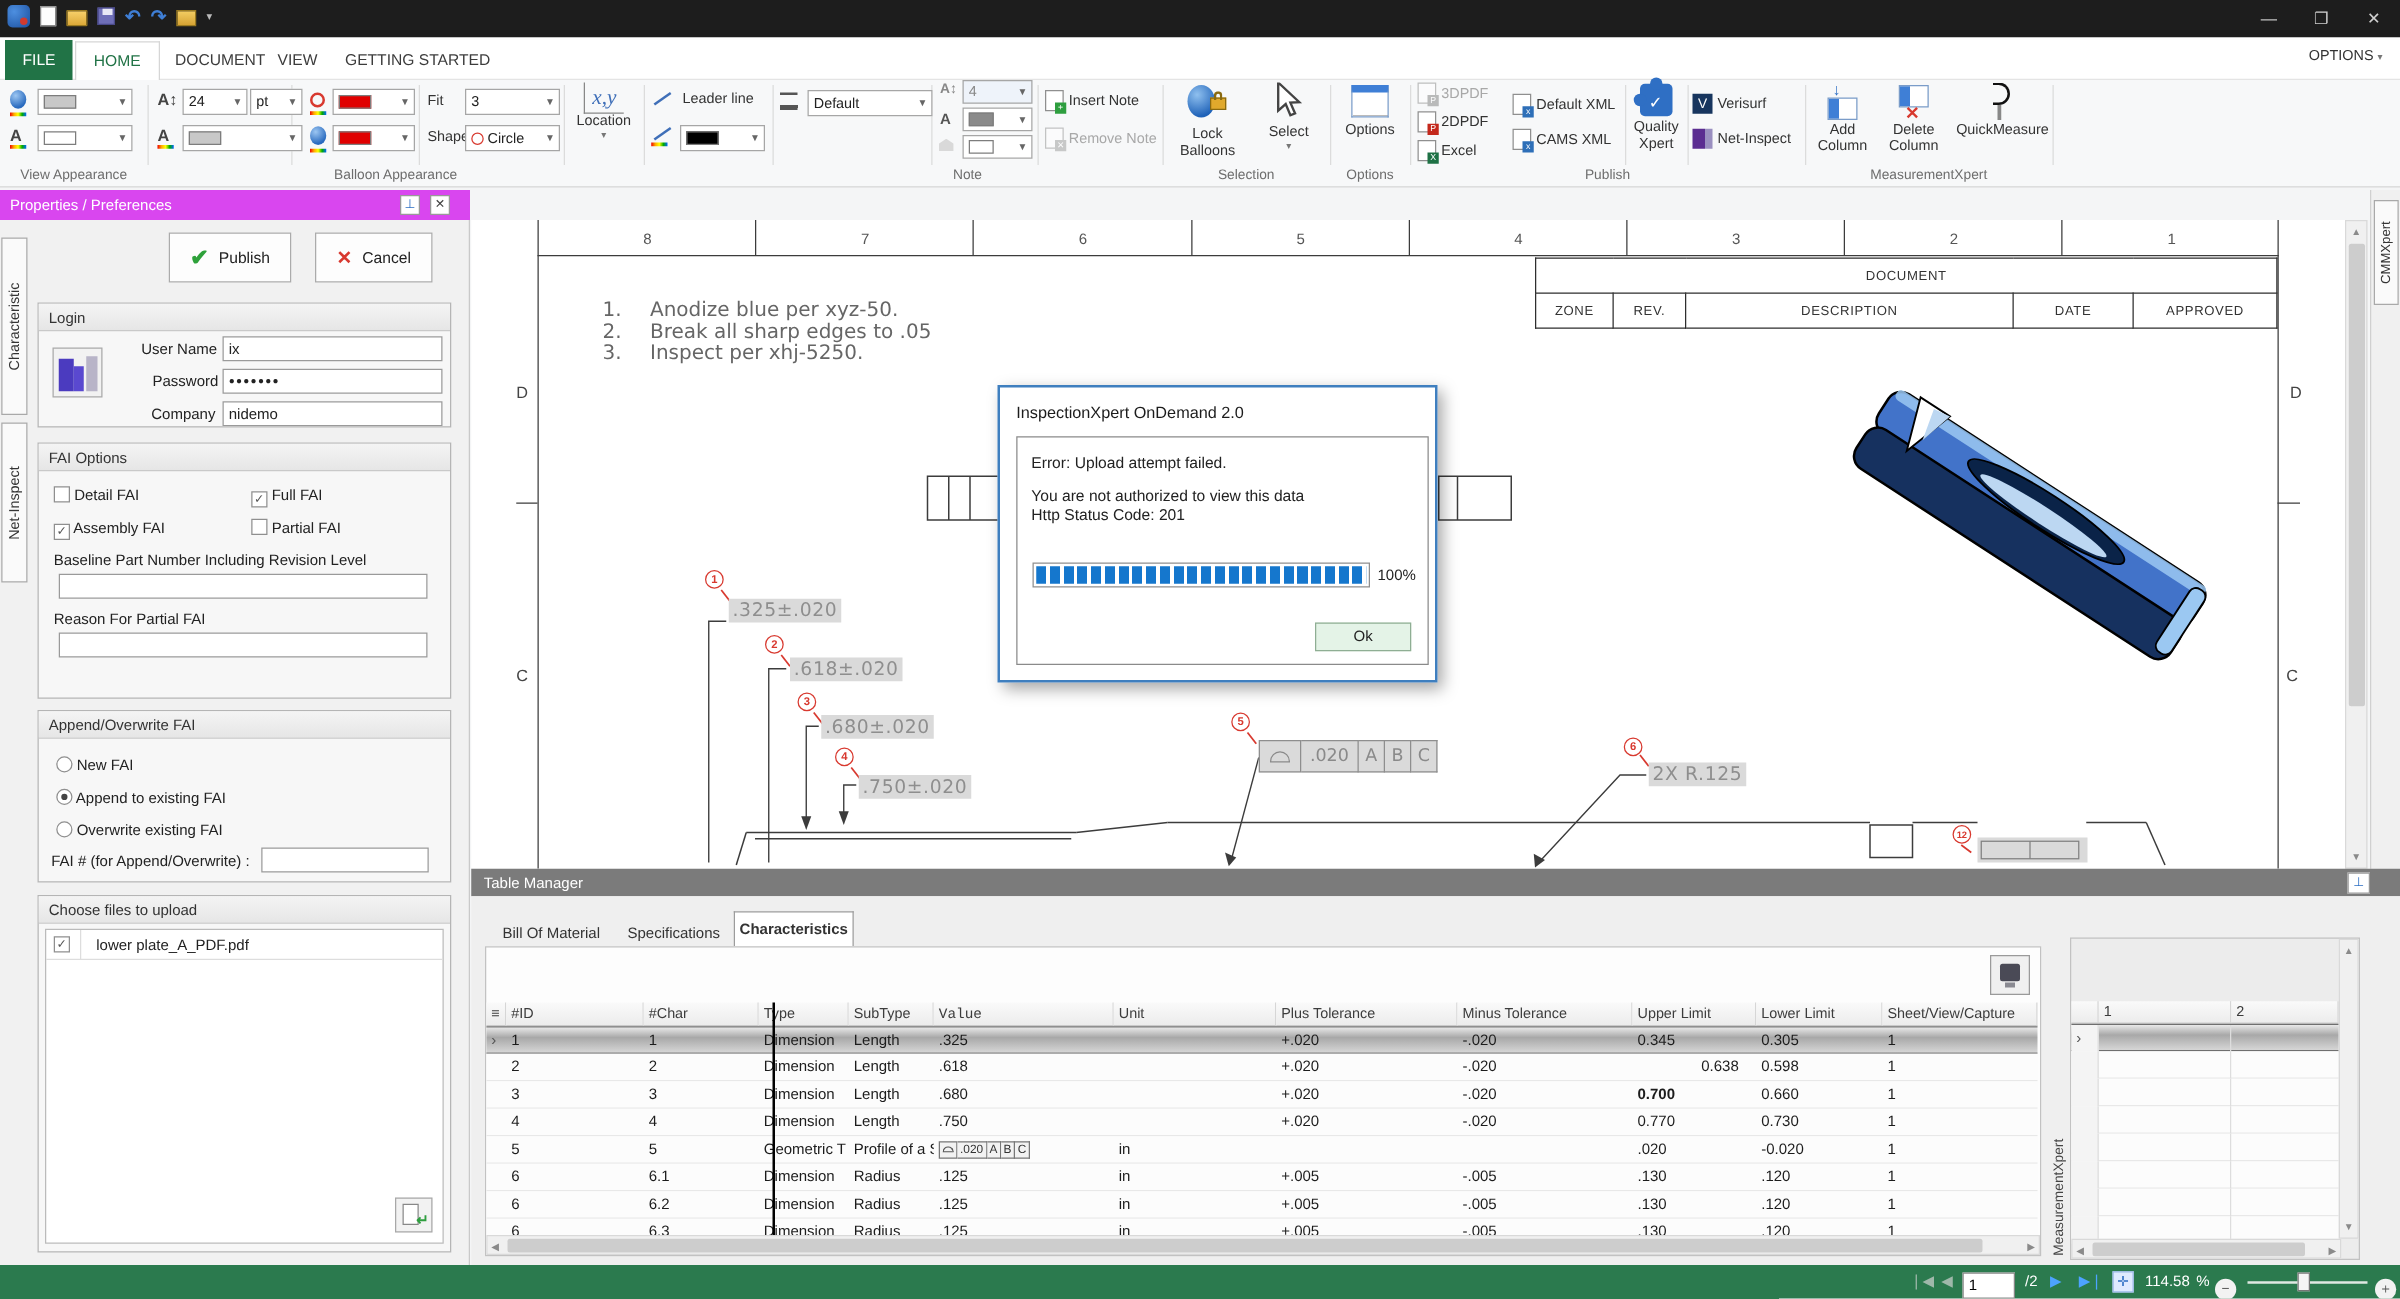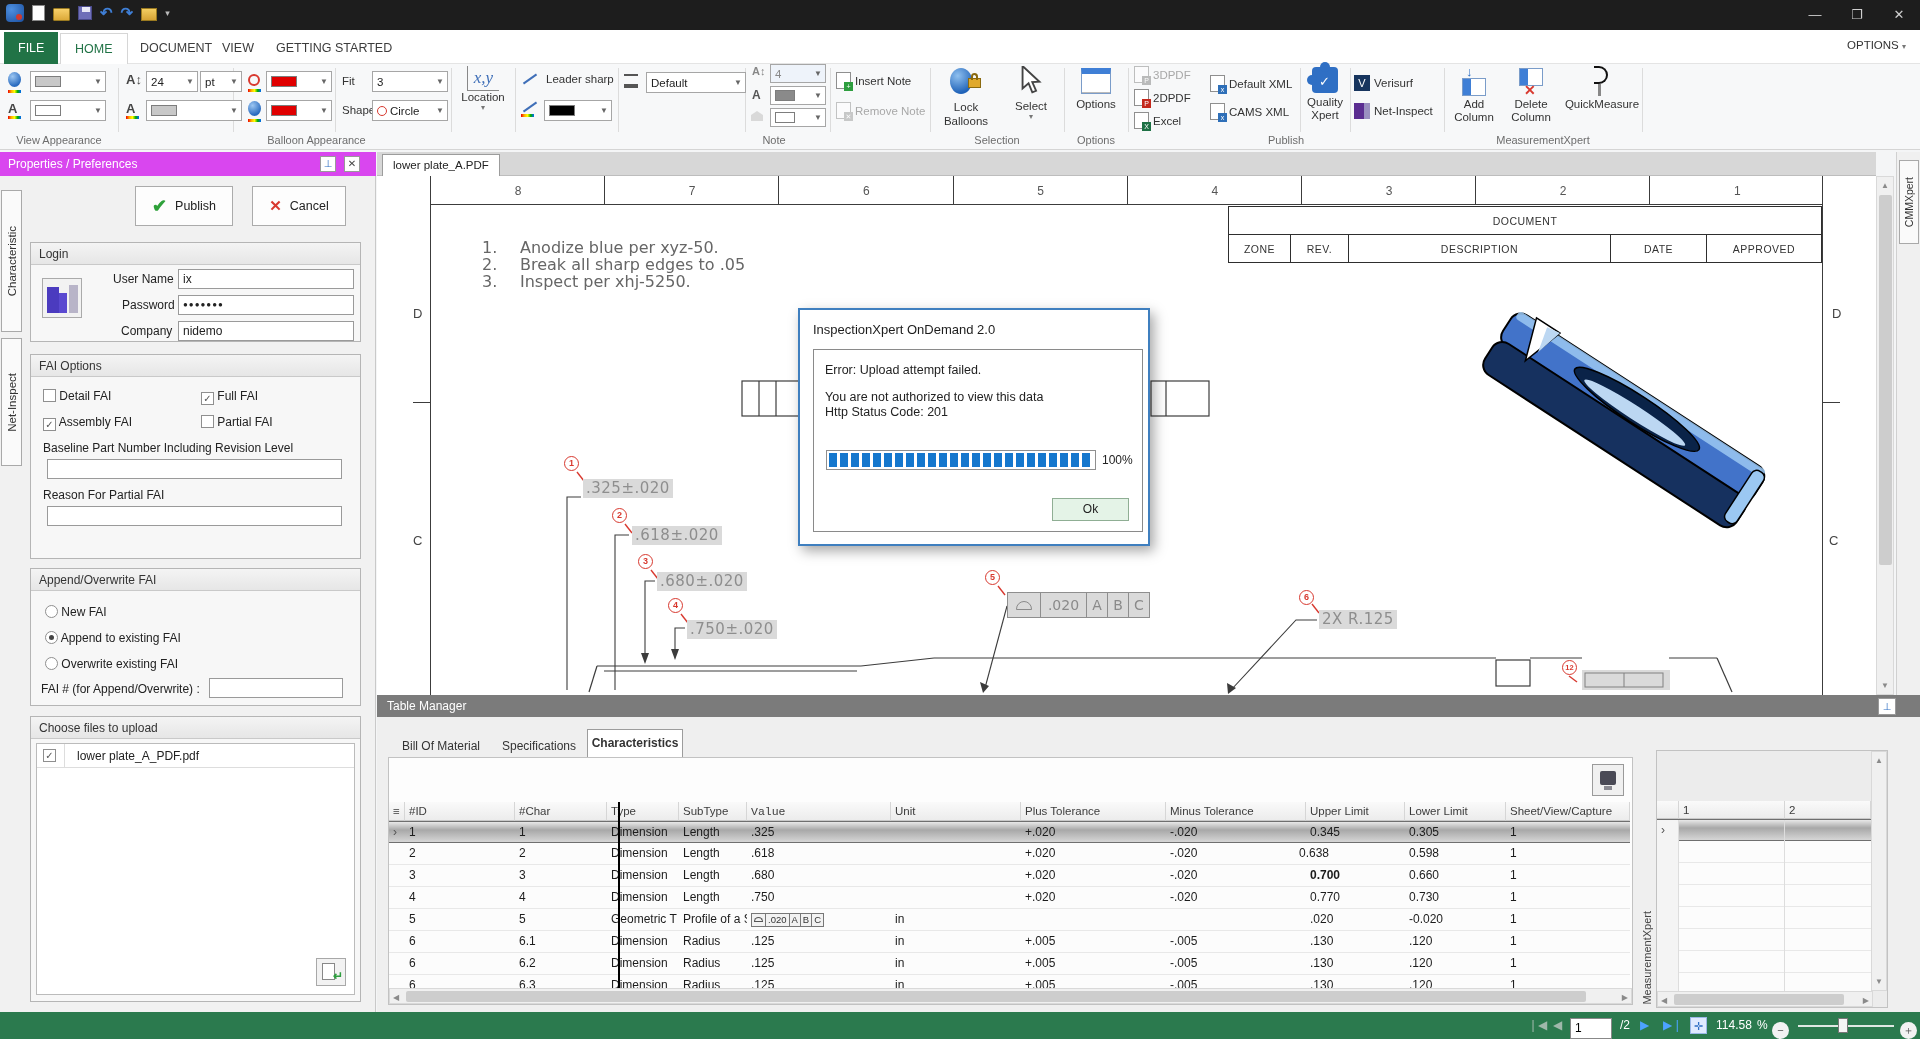--- a/index.html
+++ b/index.html
@@ -185,21 +185,21 @@
         <span>Circle</span>
         <span class="car">▼</span>
       </div>
     <div class="bigbtn" style="left:456px;top:2px;width:54px">
       <div style="font-family:'Liberation Serif',serif;font-style:italic;font-size:17px;color:#3f6fb8;border-left:1.5px solid #888;border-bottom:1.5px solid #888;padding:2px 6px;display:inline-block">x,y</div>
       <div>Location</div>
       <div style="font-size:8px;color:#777">▾</div>
     </div>
 
     <span style="position:absolute;left:522px;top:14px;width:16px;height:2px;background:#3f6fb8;transform:rotate(-35deg)"></span>
-    <span style="position:absolute;left:546px;top:9px;font-size:11.5px;color:#333">Leader sharp</span>
+    <span style="position:absolute;left:546px;top:9px;font-size:11.5px;color:#333">Leader line</span>
     <span style="position:absolute;left:522px;top:42px;width:16px;height:2px;background:#3f6fb8;transform:rotate(-35deg)"></span>
       <span class="rainbow" style="position:absolute;left:521px;top:50px"></span>
     <div class="combo" style="left:544px;top:36px;width:68px">
         <span class="sw" style="background:#000"></span>
         <span class="car">▼</span>
       </div>
 
     <span style="position:absolute;left:624px;top:10px;width:14px;height:14px;border-top:2px solid #555;border-bottom:2px solid #555;box-shadow:0 -5px 0 -3px #555 inset"></span>
     <div class="combo" style="left:646px;top:8px;width:100px">
         <span>Default</span>
@@ -403,23 +403,20 @@
           <span style="border-left:1px solid #ddd;padding-left:12px;height:24px;line-height:24px">lower plate_A_PDF.pdf</span>
         </div>
         <div style="position:absolute;right:8px;bottom:8px;width:30px;height:28px;background:#f2f2f2;border:1px solid #a8a8a8">
           <span style="position:absolute;left:5px;top:4px;width:13px;height:17px;background:#fff;border:1px solid #888"></span>
           <span style="position:absolute;right:2px;bottom:2px;color:#2e9e3f;font-size:12px;font-weight:bold">↵</span>
         </div>
       </div>
     </div>
   </div>
 
-  <div class="doctabs">
-    <div class="doctab">lower plate_A.PDF</div>
-  </div>
   <div class="canvas">
     <div id="ruler">
         <div class="rulnum" style="left: 131px;">8</div>
         <div class="rulnum" style="left: 305.2px;">7</div>
         <div class="cadline" style="left: 227.2px; top: 0px; width: 1px; height: 28px;"></div>
         <div class="rulnum" style="left: 479.4px;">6</div>
         <div class="cadline" style="left: 401.4px; top: 0px; width: 1px; height: 28px;"></div>
         <div class="rulnum" style="left: 653.6px;">5</div>
         <div class="cadline" style="left: 575.6px; top: 0px; width: 1px; height: 28px;"></div>
         <div class="rulnum" style="left: 827.8px;">4</div>
@@ -619,21 +616,21 @@
           <div class="grow" style="top: 22px;">
             <div class="gcell" style="left: 0px; width: 16px; color: rgb(85, 85, 85);"></div>
             <div class="gcell" style="left: 16px; width: 110px;">2</div>
             <div class="gcell" style="left: 126px; width: 92px;">2</div>
             <div class="gcell" style="left: 218px; width: 72px;">Dimension</div>
             <div class="gcell" style="left: 290px; width: 68px;">Length</div>
             <div class="gcell" style="left: 358px; width: 144px;">.618</div>
             <div class="gcell" style="left: 502px; width: 130px;"></div>
             <div class="gcell" style="left: 632px; width: 145px;">+.020</div>
             <div class="gcell" style="left: 777px; width: 140px;">-.020</div>
-            <div class="gcell" style="left: 906px; width: 99px;">0.638</div>
+            <div class="gcell" style="left: 968px; width: 99px;">0.638</div>
             <div class="gcell" style="left: 1016px; width: 101px;">0.598</div>
             <div class="gcell" style="left: 1117px; width: 124px;">1</div>
           </div>
           <div class="grow" style="top: 44px;">
             <div class="gcell" style="left: 0px; width: 16px; color: rgb(85, 85, 85);"></div>
             <div class="gcell" style="left: 16px; width: 110px;">3</div>
             <div class="gcell" style="left: 126px; width: 92px;">3</div>
             <div class="gcell" style="left: 218px; width: 72px;">Dimension</div>
             <div class="gcell" style="left: 290px; width: 68px;">Length</div>
             <div class="gcell" style="left: 358px; width: 144px;">.680</div>

